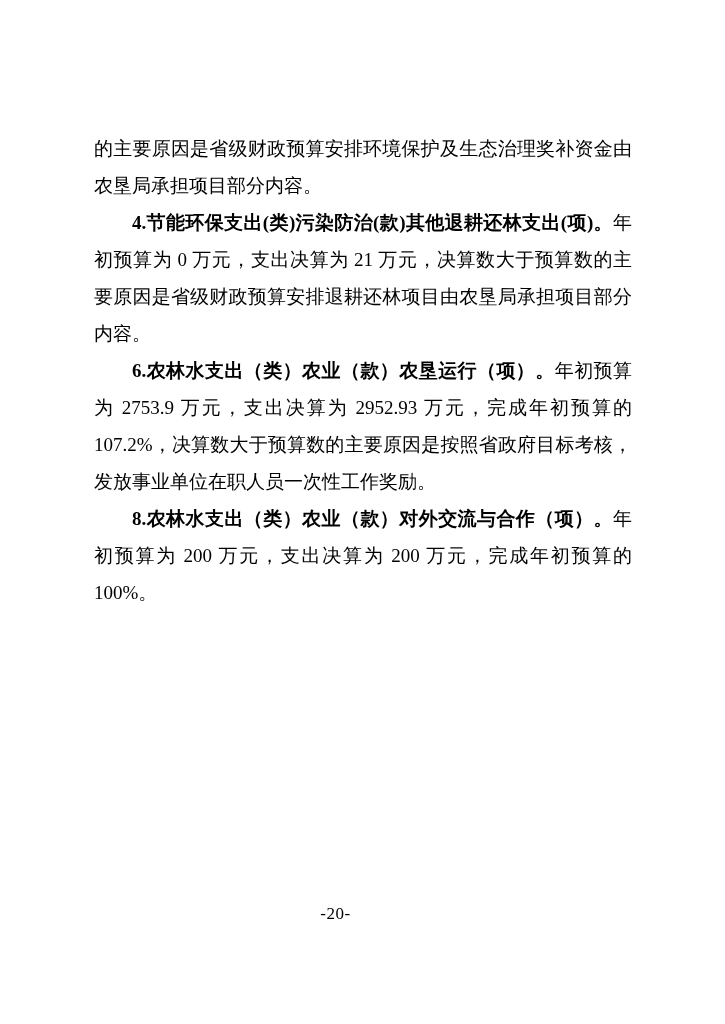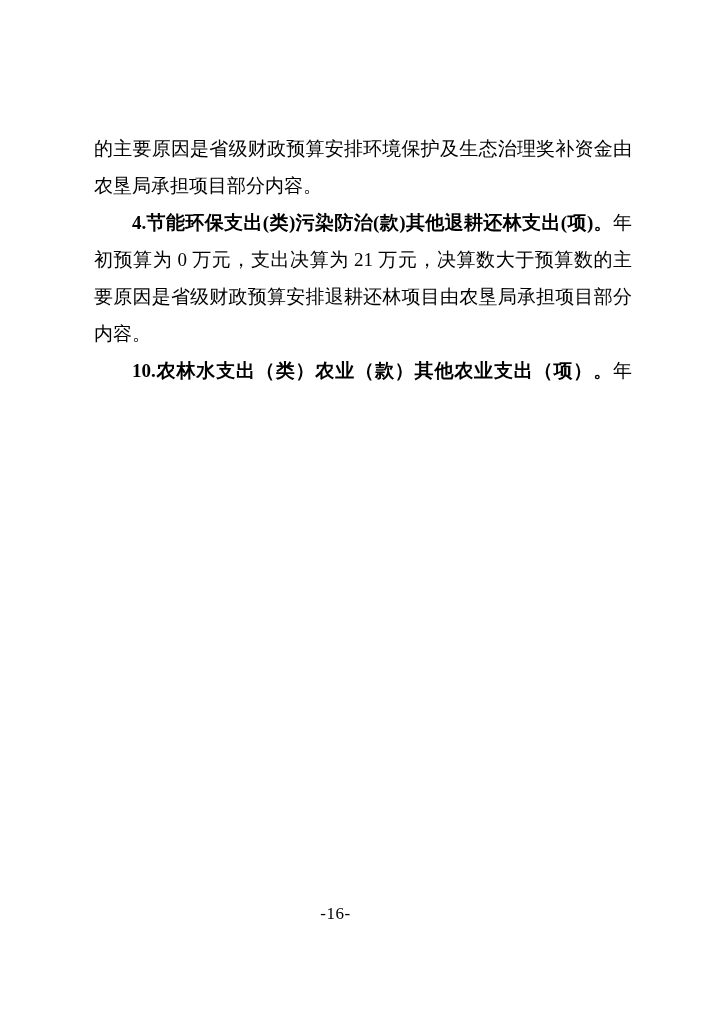--- a/index.html
+++ b/index.html
@@ -53,18 +53,19 @@
     letter-spacing: 0.5px;
   }
 </style>
 </head>
 <body>
 
 <div class="page">
   <section class="body-text" id="doc-body">
       <p class="para"><span class="run">的主要原因是省级财政预算安排环境保护及生态治理奖补资金由农垦局承担项目部分内容。</span></p>
       <p class="para indent"><span class="run bold">4.节能环保支出(类)污染防治(款)其他退耕还林支出(项)。</span><span class="run">年初预算为 0 万元，支出决算为 21 万元，决算数大于预算数的主要原因是省级财政预算安排退耕还林项目由农垦局承担项目部分内容。</span></p>
-      <p class="para indent justify-last"><span class="run bold">10.农林水支出（类）农业（款）其他农业支出（项）。</span><span class="run">年</span></p>
+      <p class="para indent"><span class="run bold">6.农林水支出（类）农业（款）农垦运行（项）。</span><span class="run">年初预算为 2753.9 万元，支出决算为 2952.93 万元，完成年初预算的 107.2%，决算数大于预算数的主要原因是按照省政府目标考核，发放事业单位在职人员一次性工作奖励。</span></p>
+      <p class="para indent"><span class="run bold">8.农林水支出（类）农业（款）对外交流与合作（项）。</span><span class="run">年初预算为 200 万元，支出决算为 200 万元，完成年初预算的 100%。</span></p>
     </section>
   <footer class="page-footer">
-    <span>-16-</span>
+    <span>-20-</span>
   </footer>
 </div>
 
 </body></html>

